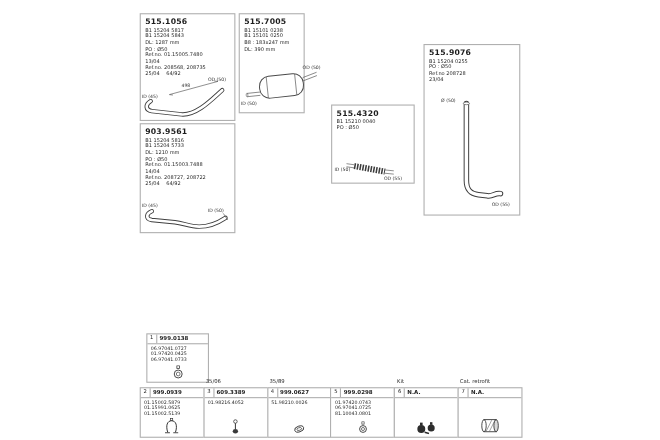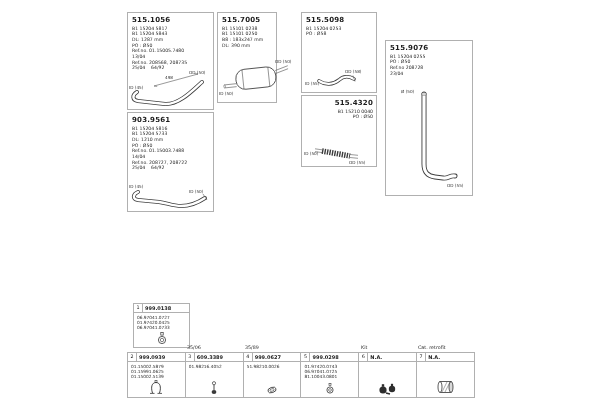--- a/index.html
+++ b/index.html
@@ -2,21 +2,21 @@
 <html><head>
 <meta charset="utf-8">
 <style>
   html,body{margin:0;padding:0;background:#e9e9e9;}
   #stage{
     position:relative;width:600px;height:400px;background:#ffffff;
     font-family:"DejaVu Sans", sans-serif;color:#1c1c1c;overflow:hidden;
   }
   .box{
     position:absolute;border:1px solid #b0b0b0;background:#fff;
-    padding:3px 3px 2px 4px;box-sizing:border-box;
+    padding:3px 16px 2px 4px;box-sizing:border-box;
   }
   .title{font-size:7px;font-weight:bold;letter-spacing:0.2px;margin-bottom:1.5px;}
   .ln{font-size:4.6px;line-height:1.24;white-space:pre;color:#2a2a2a;}
   .diag{position:absolute;left:1px;bottom:1px;}
   .diag text{font-size:4.2px;fill:#333;}
   .pk{stroke:#3f3f3f;fill:none;stroke-linecap:round;stroke-linejoin:round;}
   .pw{stroke:#ffffff;fill:none;stroke-linecap:round;stroke-linejoin:round;}
   .thin{stroke:#555;fill:none;stroke-width:0.6;}
   
   .chead{display:flex;border-bottom:1px solid #b0b0b0;height:8px;align-items:center;}
@@ -85,34 +85,22 @@
         <rect x="17" y="15" width="40" height="20" rx="9" fill="#fff" stroke="#4a4a4a" stroke-width="0.9"></rect>
         <path class="thin" d="M24,15.5 v19 M50,15.5 v19"></path>
         <path class="thin" d="M5,28.5 H17 M5,31.5 H17 M57,19.5 L70,16 M57,22.5 L70,19"></path>
         <ellipse cx="5" cy="30" rx="0.8" ry="1.6" fill="none" stroke="#555" stroke-width="0.5"></ellipse>
       </g>
       <text x="0" y="42">ID (50)</text>
       <text x="56" y="10">OD (50)</text>
     </svg>
   </div>
 
-  <div class="box" style="left:301px;top:12px;width:76px;height:81px;">
-    <div class="title">515.5098</div>
-    <div class="ln">B1 15204 0253</div>
-    <div class="ln">PO : Ø58</div>
-    <svg class="diag" width="72" height="42" viewBox="0 0 72 42">
-      <path class="pk" stroke-width="3.6" d="M16,32 C22,36 30,36 36,31 C40,27 46,27 51,30"></path>
-      <path class="pw" stroke-width="2.2" d="M16,32 C22,36 30,36 36,31 C40,27 46,27 51,30"></path>
-      <path class="thin" d="M50,26.5 l2,6"></path>
-      <text x="2" y="36">ID (55)</text>
-      <text x="42" y="24">OD (58)</text>
-    </svg>
-  </div>
-
-  <div class="box" style="left:301px;top:95px;width:76px;height:72px;text-align:right;">
+
+  <div class="box" style="left:301px;top:95px;width:76px;height:72px;">
     <div class="title">515.4320</div>
     <div class="ln">B1 15210 0040</div>
     <div class="ln">PO : Ø50</div>
     <svg class="diag" width="72" height="40" viewBox="0 0 72 40">
       <path class="thin" d="M12,23.8 L19,24.8 M12,26.6 L19,27.6"></path>
       <path d="M19,26 L47,31" stroke="#3b3b3b" stroke-width="5.5" fill="none" stroke-dasharray="1.4 1.1"></path>
       <path class="thin" d="M47,29.5 L55,30.3 M47,32.5 L55,33.3"></path>
       <text x="1" y="30">ID (50)</text>
       <text x="46" y="39">OD (55)</text>
     </svg>

